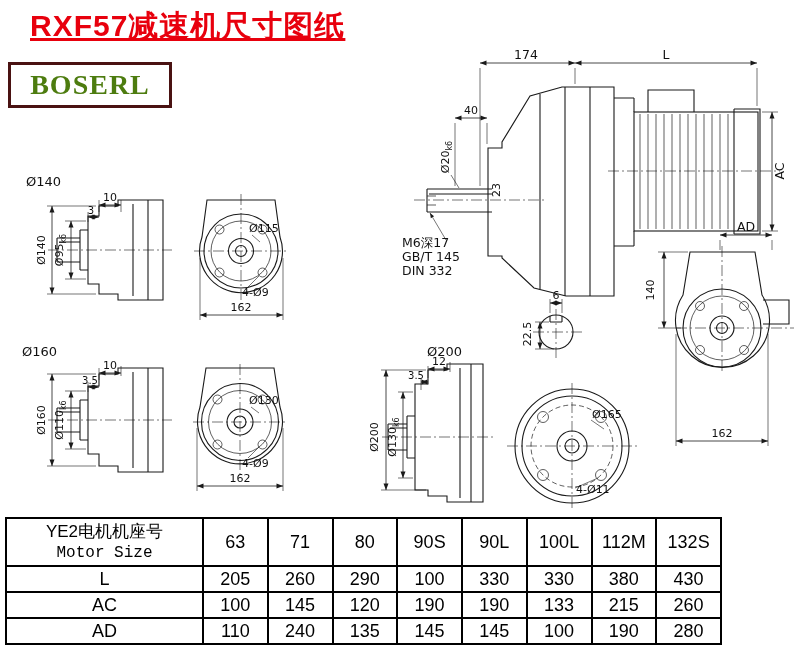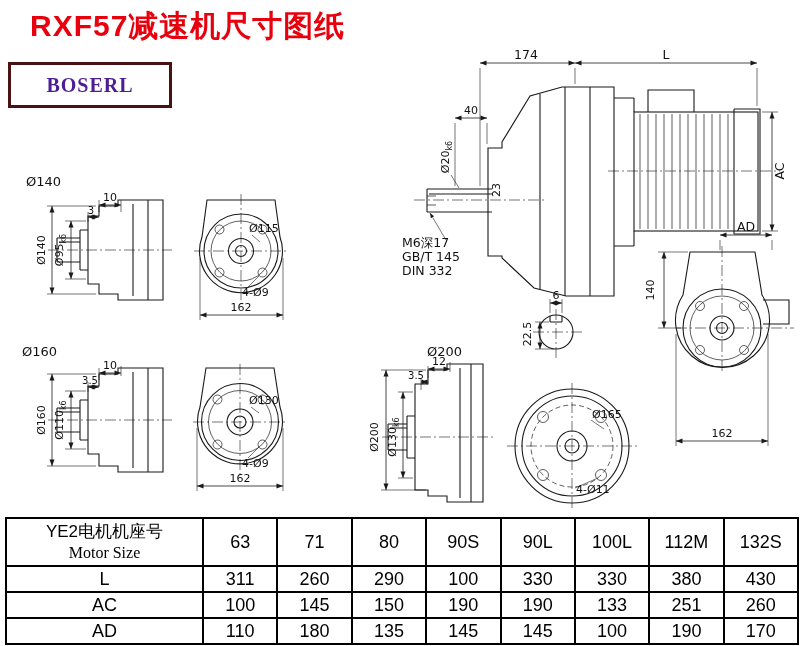--- a/index.html
+++ b/index.html
@@ -1,42 +1,42 @@
 <!DOCTYPE html>
 <html><head>
 <meta charset="utf-8">
 <style>
   * { box-sizing: border-box; }
   body { margin:0; background:#fff; font-family:"Liberation Sans", sans-serif; }
   .page { position:relative; width:800px; height:646px; background:#fff; overflow:hidden; }
-  .title { position:absolute; left:30px; top:6px; font-size:30px; font-weight:bold; color:#e8000d; letter-spacing:1px; white-space:nowrap; }
+  .title { position:absolute; left:30px; top:6px; font-size:30px; font-weight:bold; color:#e8000d; letter-spacing:1px; white-space:nowrap;text-decoration:underline; }
   .logo { position:absolute; left:8px; top:62px; width:164px; height:46px; border:3px solid #4a1212;
           display:flex; align-items:center; justify-content:center;
-          font-family:"Liberation Serif", serif; font-size:20px; font-weight:bold; color:#4c1d95; letter-spacing:1px; }
+          font-family:"Liberation Serif", serif; font-size:28px; font-weight:bold; color:#4d7c0f; letter-spacing:1px; }
   svg.draw { position:absolute; left:0; top:44px; }
   .ln   { fill:none; stroke:#1a1a1a; stroke-width:1.1; }
   .thin { fill:none; stroke:#1a1a1a; stroke-width:0.7; }
   .ext  { stroke:#1a1a1a; stroke-width:0.6; }
   .dim  { stroke:#1a1a1a; stroke-width:0.8; fill:none; }
   .cl   { stroke:#1a1a1a; stroke-width:0.6; stroke-dasharray:11 3 2 3; }
   .bc   { fill:none; stroke:#1a1a1a; stroke-width:0.7; stroke-dasharray:5 3; }
   text  { fill:#111; }
   .t13 { font:13px "DejaVu Sans", sans-serif; }
   .t12 { font:12.5px "DejaVu Sans", sans-serif; }
   .t11 { font:11px "DejaVu Sans", sans-serif; }
   .t10 { font:10px "DejaVu Sans", sans-serif; }
   .fit { font-size:8px; }
-  table.size { position:absolute; left:5px; top:517px; width:794px; border-collapse:collapse; table-layout:fixed; background:#fff; }
+  table.size { position:absolute; left:5px; top:517px; width:717px; border-collapse:collapse; table-layout:fixed; background:#fff; }
   table.size th, table.size td { border:2px solid #000; text-align:center; vertical-align:middle;
        font-weight:normal; font-size:18px; color:#000; padding:0; }
   table.size .c0 { width:197px; }
   table.size tr.hdr { height:48px; }
   table.size tr.r { height:26px; }
   .hdr .cn { font-size:17px; line-height:22px; }
-  .hdr .en { font-family:Liberation Serif, serif; font-size:16px; line-height:20px; }
+  .hdr .en { font-family:Liberation Mono, monospace; font-size:16px; line-height:20px; }
 </style>
 </head>
 <body>
 
 <div class="page">
 
   <div class="title">RXF57减速机尺寸图纸</div>
   <div class="logo">BOSERL</div>
 
   <svg class="draw" width="800" height="472" viewBox="0 44 800 472" xmlns="http://www.w3.org/2000/svg">
@@ -281,47 +281,47 @@
         <th>71</th>
         <th>80</th>
         <th>90S</th>
         <th>90L</th>
         <th>100L</th>
         <th>112M</th>
         <th>132S</th>
       </tr>
       <tr class="r">
         <td class="c0">L</td>
-        <td>311</td>
+        <td>205</td>
         <td>260</td>
         <td>290</td>
         <td>100</td>
         <td>330</td>
         <td>330</td>
         <td>380</td>
         <td>430</td>
       </tr>
       <tr class="r">
         <td class="c0">AC</td>
         <td>100</td>
         <td>145</td>
-        <td>150</td>
+        <td>120</td>
         <td>190</td>
         <td>190</td>
         <td>133</td>
-        <td>251</td>
+        <td>215</td>
         <td>260</td>
       </tr>
       <tr class="r">
         <td class="c0">AD</td>
         <td>110</td>
-        <td>180</td>
+        <td>240</td>
         <td>135</td>
         <td>145</td>
         <td>145</td>
         <td>100</td>
         <td>190</td>
-        <td>170</td>
+        <td>280</td>
       </tr>
     </tbody>
   </table>
 
 </div>
 
 </body></html>

